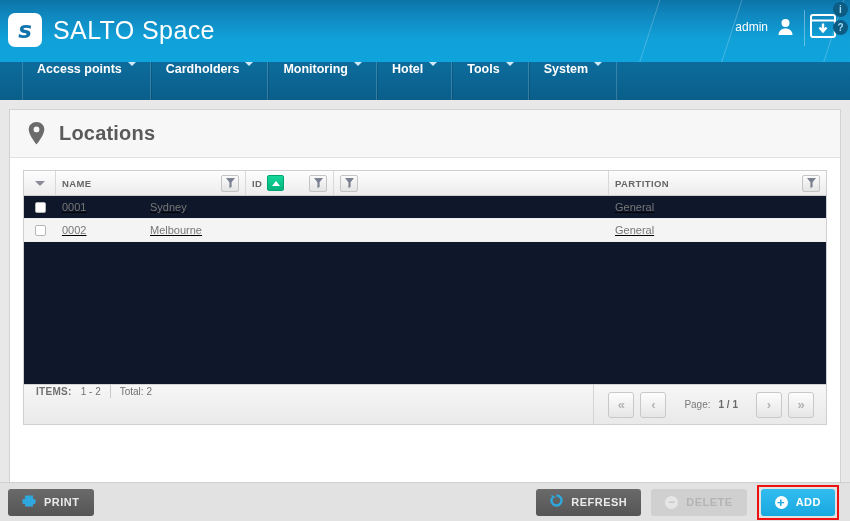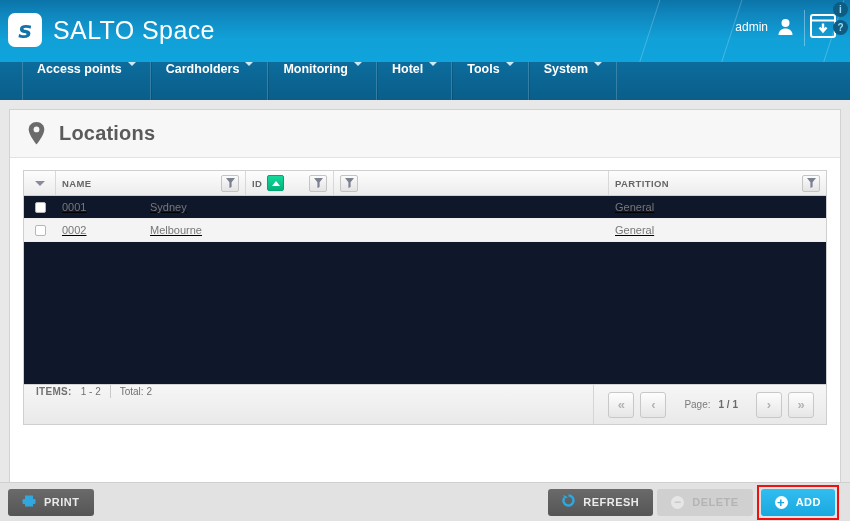--- a/index.html
+++ b/index.html
@@ -276,21 +276,21 @@
     background: linear-gradient(180deg, #32bdf0 0%, #18a8e0 100%);
     color: #ffffff;
   }
   .btn-disabled {
     background: #d0d0d0;
     color: #b4b4b4;
     cursor: default;
   }
   .right-actions {
     margin-left: auto;
-    display: flex; align-items: center; gap: 4px;
+    display: flex; align-items: center; gap: 10px;
     padding-right: 3px;
   }
   .add-highlight {
     border: 2px solid #ee1111;
     padding: 2px;
     display: flex;
   }
   .circ-ico {
     width: 13px; height: 13px; border-radius: 50%;
     display: flex; align-items: center; justify-content: center;

